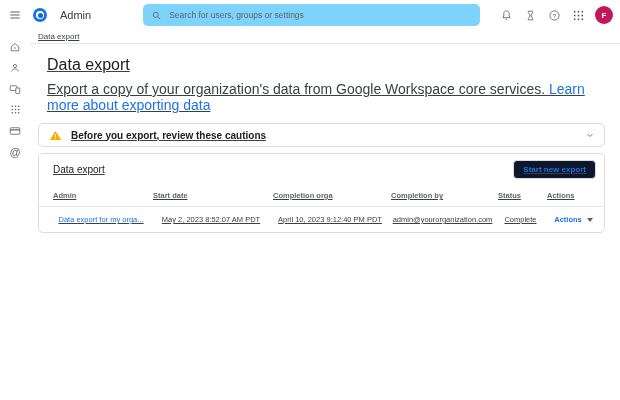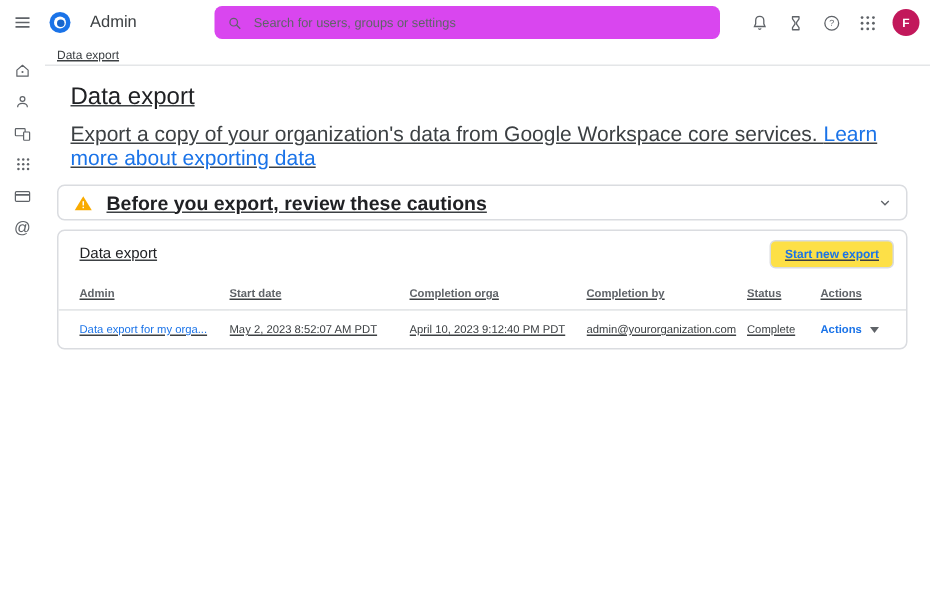--- a/index.html
+++ b/index.html
@@ -6,21 +6,21 @@
   html,body { width:620px; height:400px; background:#fff; font-family:"Liberation Sans", sans-serif; color:#3c4043; overflow:hidden; }
 
   
   .topbar { height:30px; display:flex; align-items:center; padding-left:5px; }
   .iconbtn { width:20px; height:20px; display:flex; align-items:center; justify-content:center; flex:0 0 auto; cursor:pointer; }
   .logo { display:flex; align-items:center; margin-left:8px; }
   .logo-mark { width:14px; height:14px; border-radius:50%; background:#1a73e8; display:flex; align-items:center; justify-content:center; }
   .logo-mark-inner { width:8px; height:8px; border-radius:50%; background:#fff; display:flex; align-items:center; justify-content:center; }
   .logo-mark-dot { width:5px; height:5px; border-radius:50%; background:#1765cc; }
   .brand { font-size:11px; color:#3c4043; margin-left:13px; }
-  .search { margin-left:52px; width:337px; height:22px; background:#d946ef; border-radius:5px; display:flex; align-items:center; padding:0 8px; }
+  .search { margin-left:52px; width:337px; height:22px; background:#7dd3fc; border-radius:5px; display:flex; align-items:center; padding:0 8px; }
   .search input { border:none; background:transparent; outline:none; font-family:"Liberation Sans",sans-serif; font-size:8.5px; color:#3c4043; width:100%; margin-left:7px; }
   .search input::placeholder { color:#5f6368; }
   .top-right { margin-left:auto; display:flex; align-items:center; gap:4px; padding-right:7px; }
   .avatar { width:18px; height:18px; border-radius:50%; background:#c2185b; color:#fff; font-size:8px; font-weight:bold; display:flex; align-items:center; justify-content:center; margin-left:3px; cursor:pointer; }
 
   
   .shell { display:flex; height:370px; }
   .sidebar { width:30px; display:flex; flex-direction:column; align-items:center; padding-top:6px; }
   .side-item { width:22px; height:21px; display:flex; align-items:center; justify-content:center; cursor:pointer; color:#5f6368; }
   .content { flex:1;text-decoration:underline; }
@@ -28,31 +28,31 @@
   .breadcrumb-bar { height:14px; display:flex; align-items:center; padding-left:8px; border-bottom:1px solid #e4e6e8; }
   .breadcrumb { font-size:8px; color:#3c4043; cursor:pointer; }
 
   .inner { padding:0 15px 0 8px; }
   .page-head { padding-left:9px; margin-top:12px; }
   .page-title { font-size:16px; font-weight:400; color:#202124; }
   .page-sub { font-size:14px; color:#3c4043; margin-top:7px; }
   .page-sub a { color:#1a73e8; text-decoration:none; cursor:pointer; }
 
   .banner { margin-top:10px; height:24px; border:1px solid #dadce0; border-radius:5px; display:flex; align-items:center; padding:0 8px 0 10px; cursor:pointer; }
-  .banner-text { font-size:13px; font-weight:bold; color:#202124; margin-left:9px; }
+  .banner-text { font-size:10px; font-weight:bold; color:#202124; margin-left:9px; }
   .banner .chev { margin-left:auto; }
 
   .card { margin-top:6px; border:1px solid #dadce0; border-radius:5px; overflow:hidden; }
   .card-head { height:31px; display:flex; align-items:center; padding:0 8px 0 14px; }
   .card-title { font-size:10px; color:#202124; }
-  .btn-outline { margin-left:auto; background:#fde047; border:1px solid #dadce0; border-radius:4px; color:#1a73e8; font-family:"Liberation Sans",sans-serif; font-size:8px; font-weight:bold; padding:4px 9px; cursor:pointer; }
+  .btn-outline { margin-left:auto; background:#0f172a; border:1px solid #dadce0; border-radius:4px; color:#1a73e8; font-family:"Liberation Sans",sans-serif; font-size:8px; font-weight:bold; padding:4px 9px; cursor:pointer; }
 
   table { width:100%; border-collapse:collapse; table-layout:fixed; }
   th { font-size:7.5px; font-weight:bold; color:#5f6368; text-align:left; padding:6px 4px 6px 0; border-bottom:1px solid #e4e6e8; }
-  td { font-size:7.5px; color:#3c4043; text-align:left; padding:8px 4px 8px 0; border-bottom:1px solid #e4e6e8; white-space:nowrap; overflow:hidden; }
+  td { font-size:7.5px; color:#3c4043; text-align:center; padding:8px 4px 8px 0; border-bottom:1px solid #e4e6e8; white-space:nowrap; overflow:hidden; }
   tr:last-child td { border-bottom:none; }
   th.first, td.first { padding-left:14px; }
   td.name a { color:#1a73e8; text-decoration:none; cursor:pointer; }
   .actions-link { color:#1a73e8; font-weight:bold; cursor:pointer; display:inline-flex; align-items:center; gap:5px; }
   .caret { width:0; height:0; border-left:3px solid transparent; border-right:3px solid transparent; border-top:4px solid #5f6368; display:inline-block; }
 
   svg { display:block; }
 </style>
 </head>
 <body>

